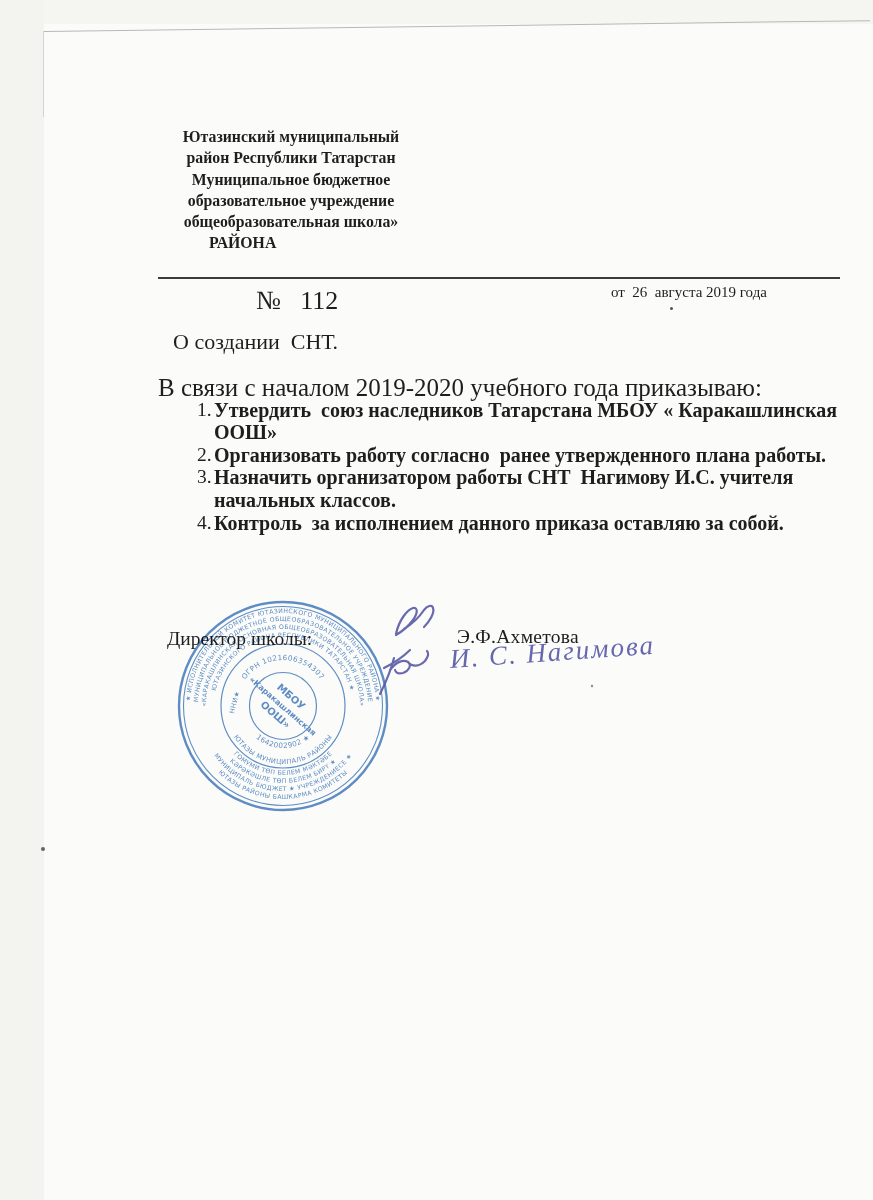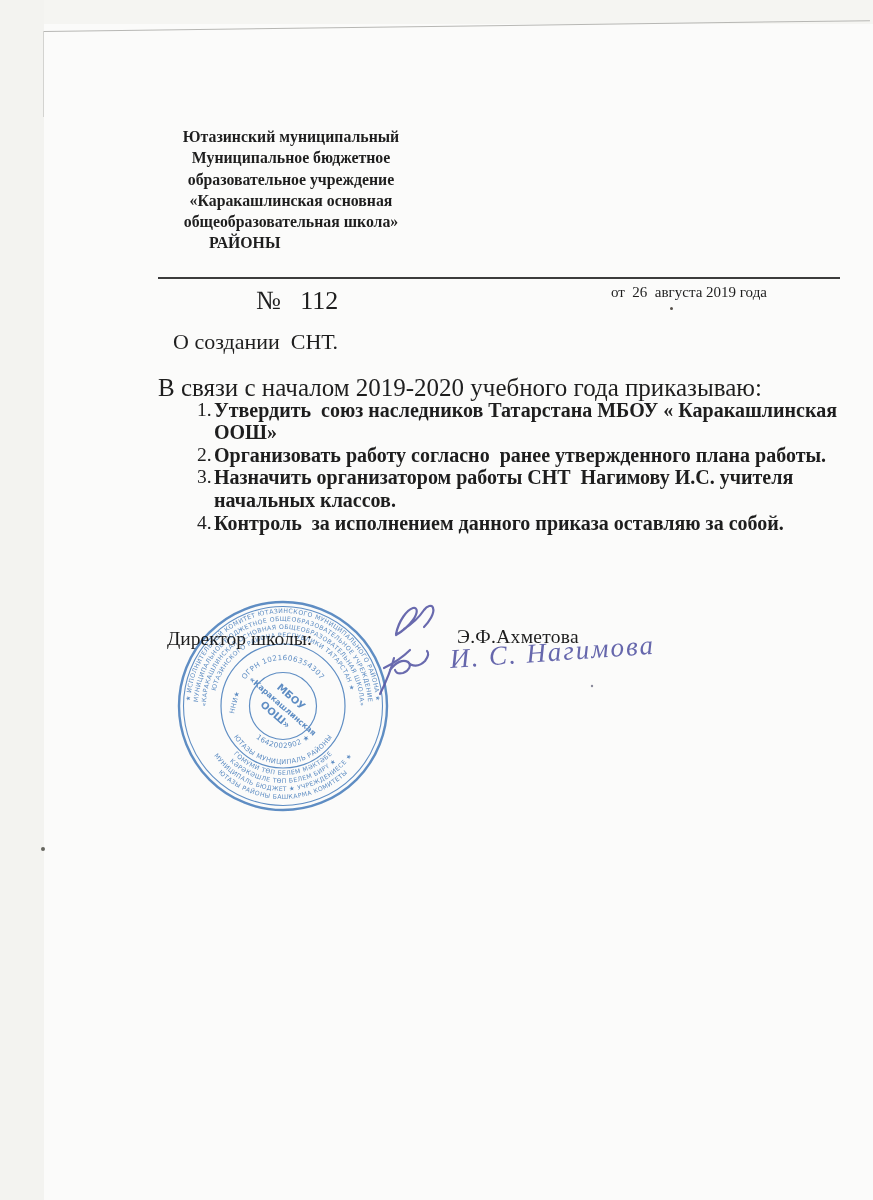--- a/index.html
+++ b/index.html
@@ -52,25 +52,25 @@
 
 <div class="page">
 
   <div class="left-strip"></div>
   <div class="top-strip"></div>
   <div class="edge-diag"></div>
   <div class="edge-vert"></div>
 
   <div class="hdr hdr-l">
     <div class="ln">Ютазинский муниципальный</div>
+    <div class="ln">район Республики Татарстан</div>
     <div class="ln">Муниципальное бюджетное</div>
     <div class="ln">образовательное учреждение</div>
-    <div class="ln">«Каракашлинская основная</div>
     <div class="ln">общеобразовательная школа»</div>
-    <div class="ln ln-prikaz">РАЙОНЫ</div>
+    <div class="ln ln-prikaz">РАЙОНА</div>
   </div>
 
 
   <div class="rule"></div>
 
   <div class="meta-no t">№   112</div>
   <div class="meta-date t">от  26  августа 2019 года</div>
 
   <div class="subject t">О создании  СНТ.</div>
   <div class="intro t">В связи с началом 2019-2020 учебного года приказываю:</div>

